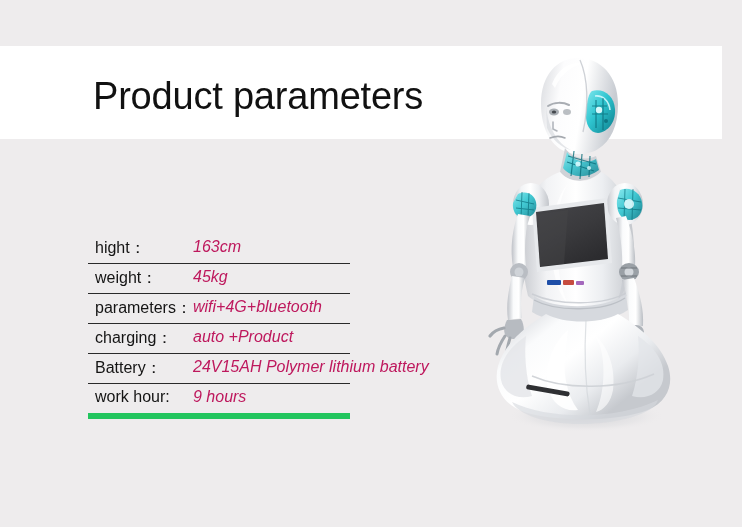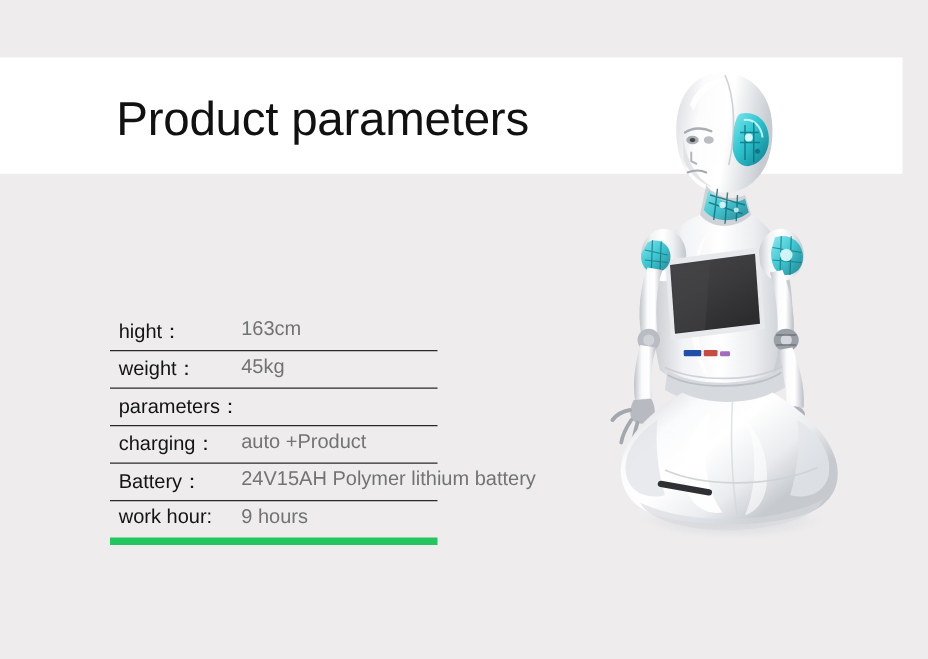--- a/index.html
+++ b/index.html
@@ -45,21 +45,21 @@
     letter-spacing: -0.2px;
     line-height: 44px;
     white-space: nowrap;
     z-index: 6;
   }
 
   
   .spec-table {
     position: absolute;
     left: 88px;
-    top: 251px;
+    top: 234px;
     width: 262px;
     z-index: 5;
   }
   .spec-row {
     position: relative;
     height: 29px;
     border-bottom: 1px solid #2a2a2a;
     white-space: nowrap;
   }
   .spec-row:last-child {
@@ -71,22 +71,23 @@
     top: 4px;
     font-size: 16px;
     color: #141414;
     white-space: nowrap;
   }
   .spec-value {
     position: absolute;
     left: 105px;
     top: 4px;
     font-size: 16px;
-    color: #737373;
+    color: #be185d;
     white-space: nowrap;
+    font-style: italic;
   }
 
   
   .robot-wrap {
     position: absolute;
     left: 468px;
     top: 44px;
     width: 274px;
     height: 400px;
     z-index: 4;
@@ -302,20 +303,21 @@
       <span class="spec-value">163cm</span>
     </div>
 
     <div class="spec-row">
       <span class="spec-label">weight：</span>
       <span class="spec-value">45kg</span>
     </div>
 
     <div class="spec-row">
       <span class="spec-label">parameters：</span>
+      <span class="spec-value">wifi+4G+bluetooth</span>
     </div>
 
     <div class="spec-row">
       <span class="spec-label">charging：</span>
       <span class="spec-value">auto +Product</span>
     </div>
 
     <div class="spec-row">
       <span class="spec-label">Battery：</span>
       <span class="spec-value">24V15AH Polymer lithium battery</span>

